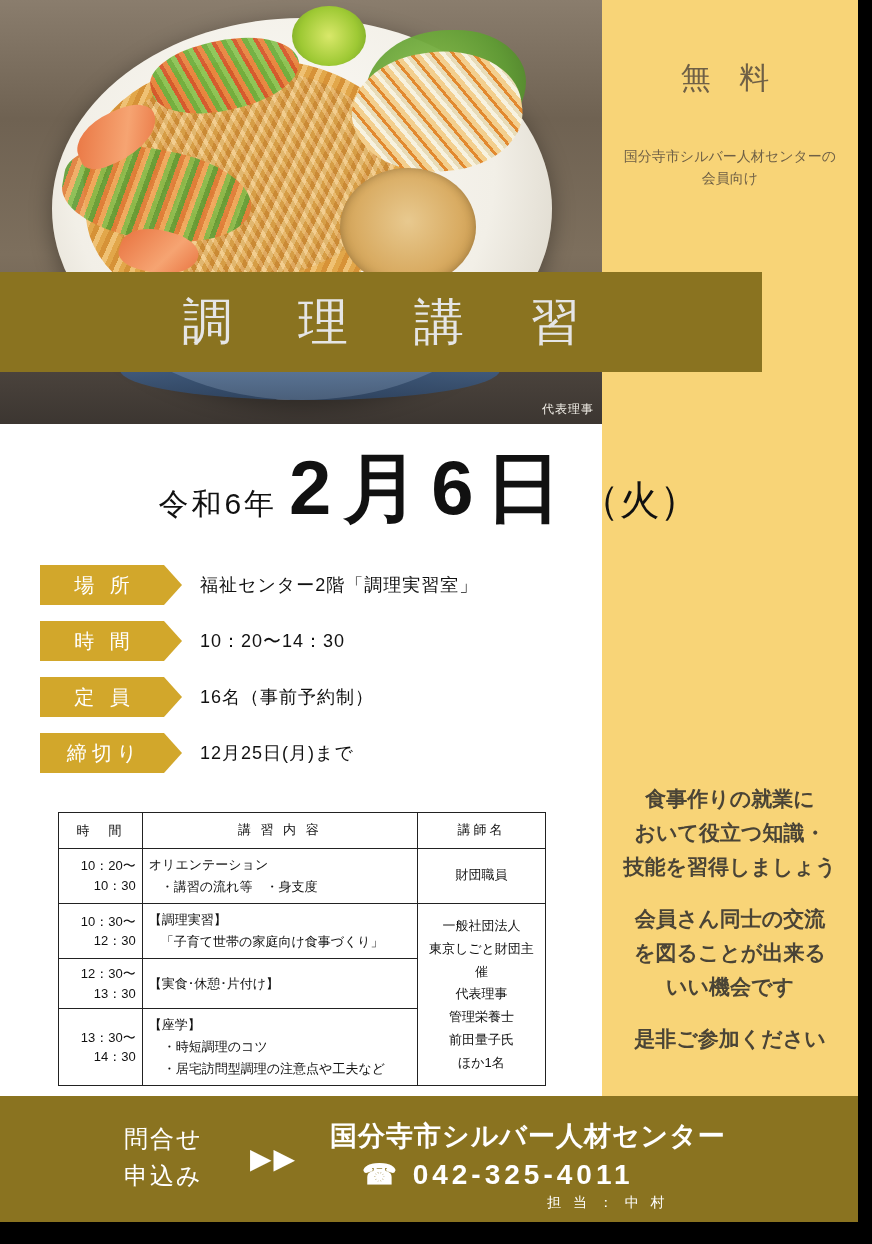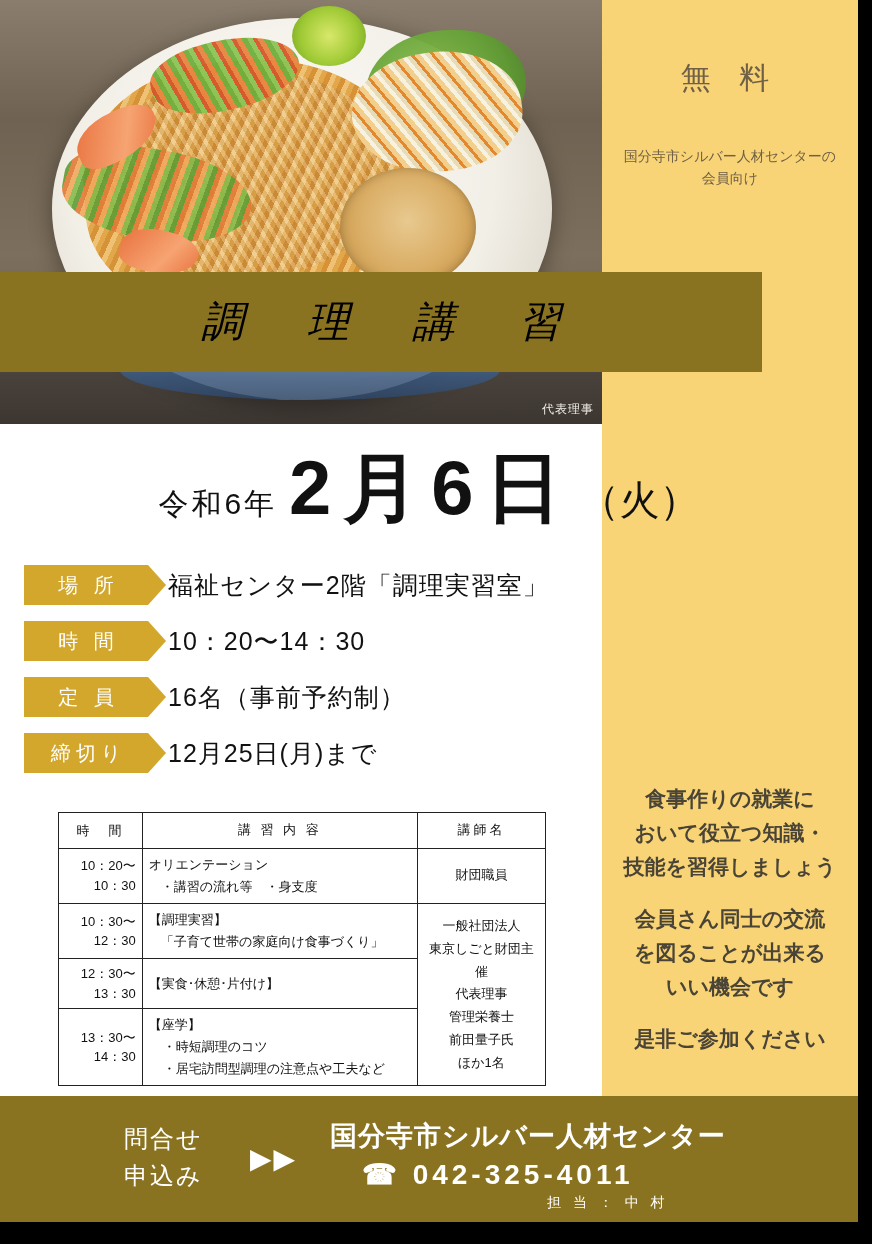--- a/index.html
+++ b/index.html
@@ -163,47 +163,46 @@
     left: 0;
     top: 272px;
     width: 762px;
     height: 100px;
     background: #8a7320;
     display: flex;
     align-items: center;
     justify-content: center;
   }
   .title-bar span {
-    color: #000000;
-    font-size: 42px;
+    color: #e5e5e5;
+    font-size: 50px;
     letter-spacing: 26px;
     text-indent: 26px;
     font-weight: normal;
-    font-style: italic;
   }
 
   
   .date-row {
     position: absolute;
     left: 0;
     top: 438px;
     width: 858px;
     display: flex;
     align-items: baseline;
     justify-content: center;
     color: #111;
   }
   .date-era { font-size: 30px; letter-spacing: 3px; margin-right: 12px; }
   .date-main { font-size: 76px; letter-spacing: 12px; font-weight: bold; }
   .date-dow { font-size: 40px; margin-left: 6px; }
 
   
   .info-list {
     position: absolute;
-    left: 24px;
+    left: 40px;
     top: 562px;
     width: 540px;
   }
   .info-row {
     position: relative;
     height: 46px;
     margin-bottom: 10px;
     display: flex;
     align-items: center;
   }
@@ -225,22 +224,22 @@
     position: absolute;
     left: 124px;
     top: 0;
     width: 0;
     height: 0;
     border-top: 20px solid transparent;
     border-bottom: 20px solid transparent;
     border-left: 18px solid #d2a72b;
   }
   .info-val {
-    margin-left: 20px;
-    font-size: 25px;
+    margin-left: 36px;
+    font-size: 18px;
     color: #111;
     letter-spacing: 1px;
     white-space: nowrap;
     text-align: center;
   }
 
   
   .sched {
     position: absolute;
     left: 58px;

